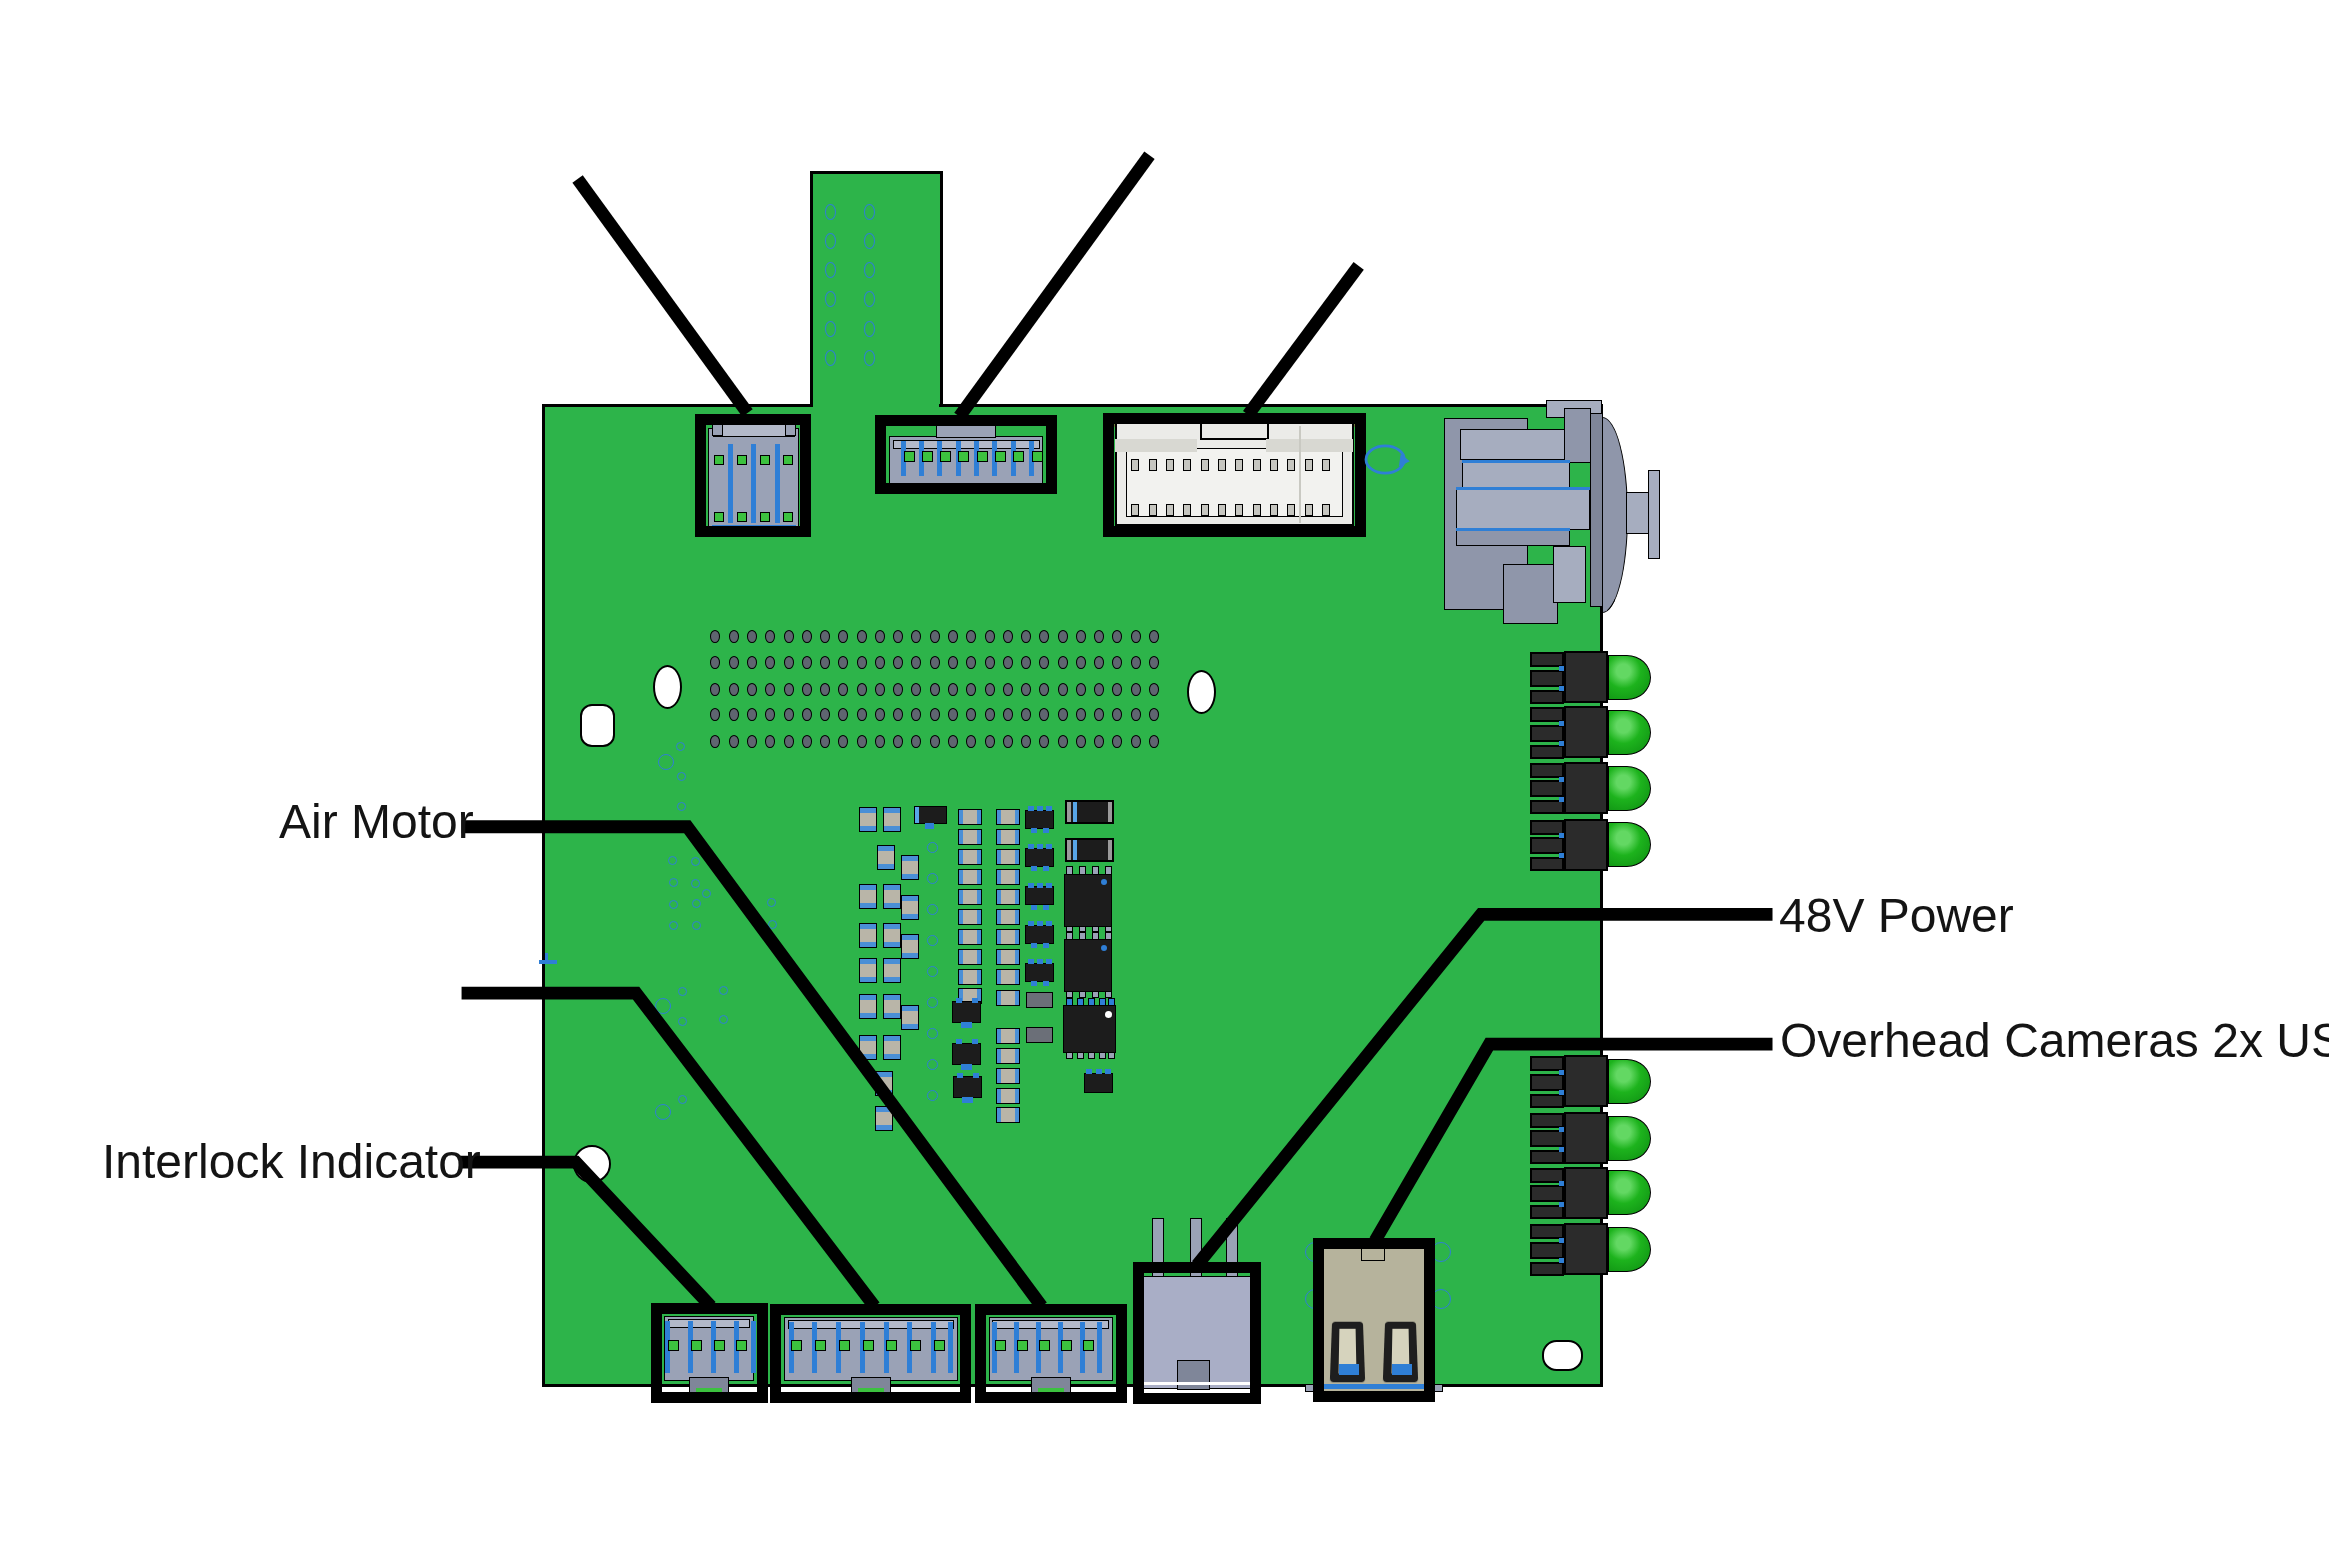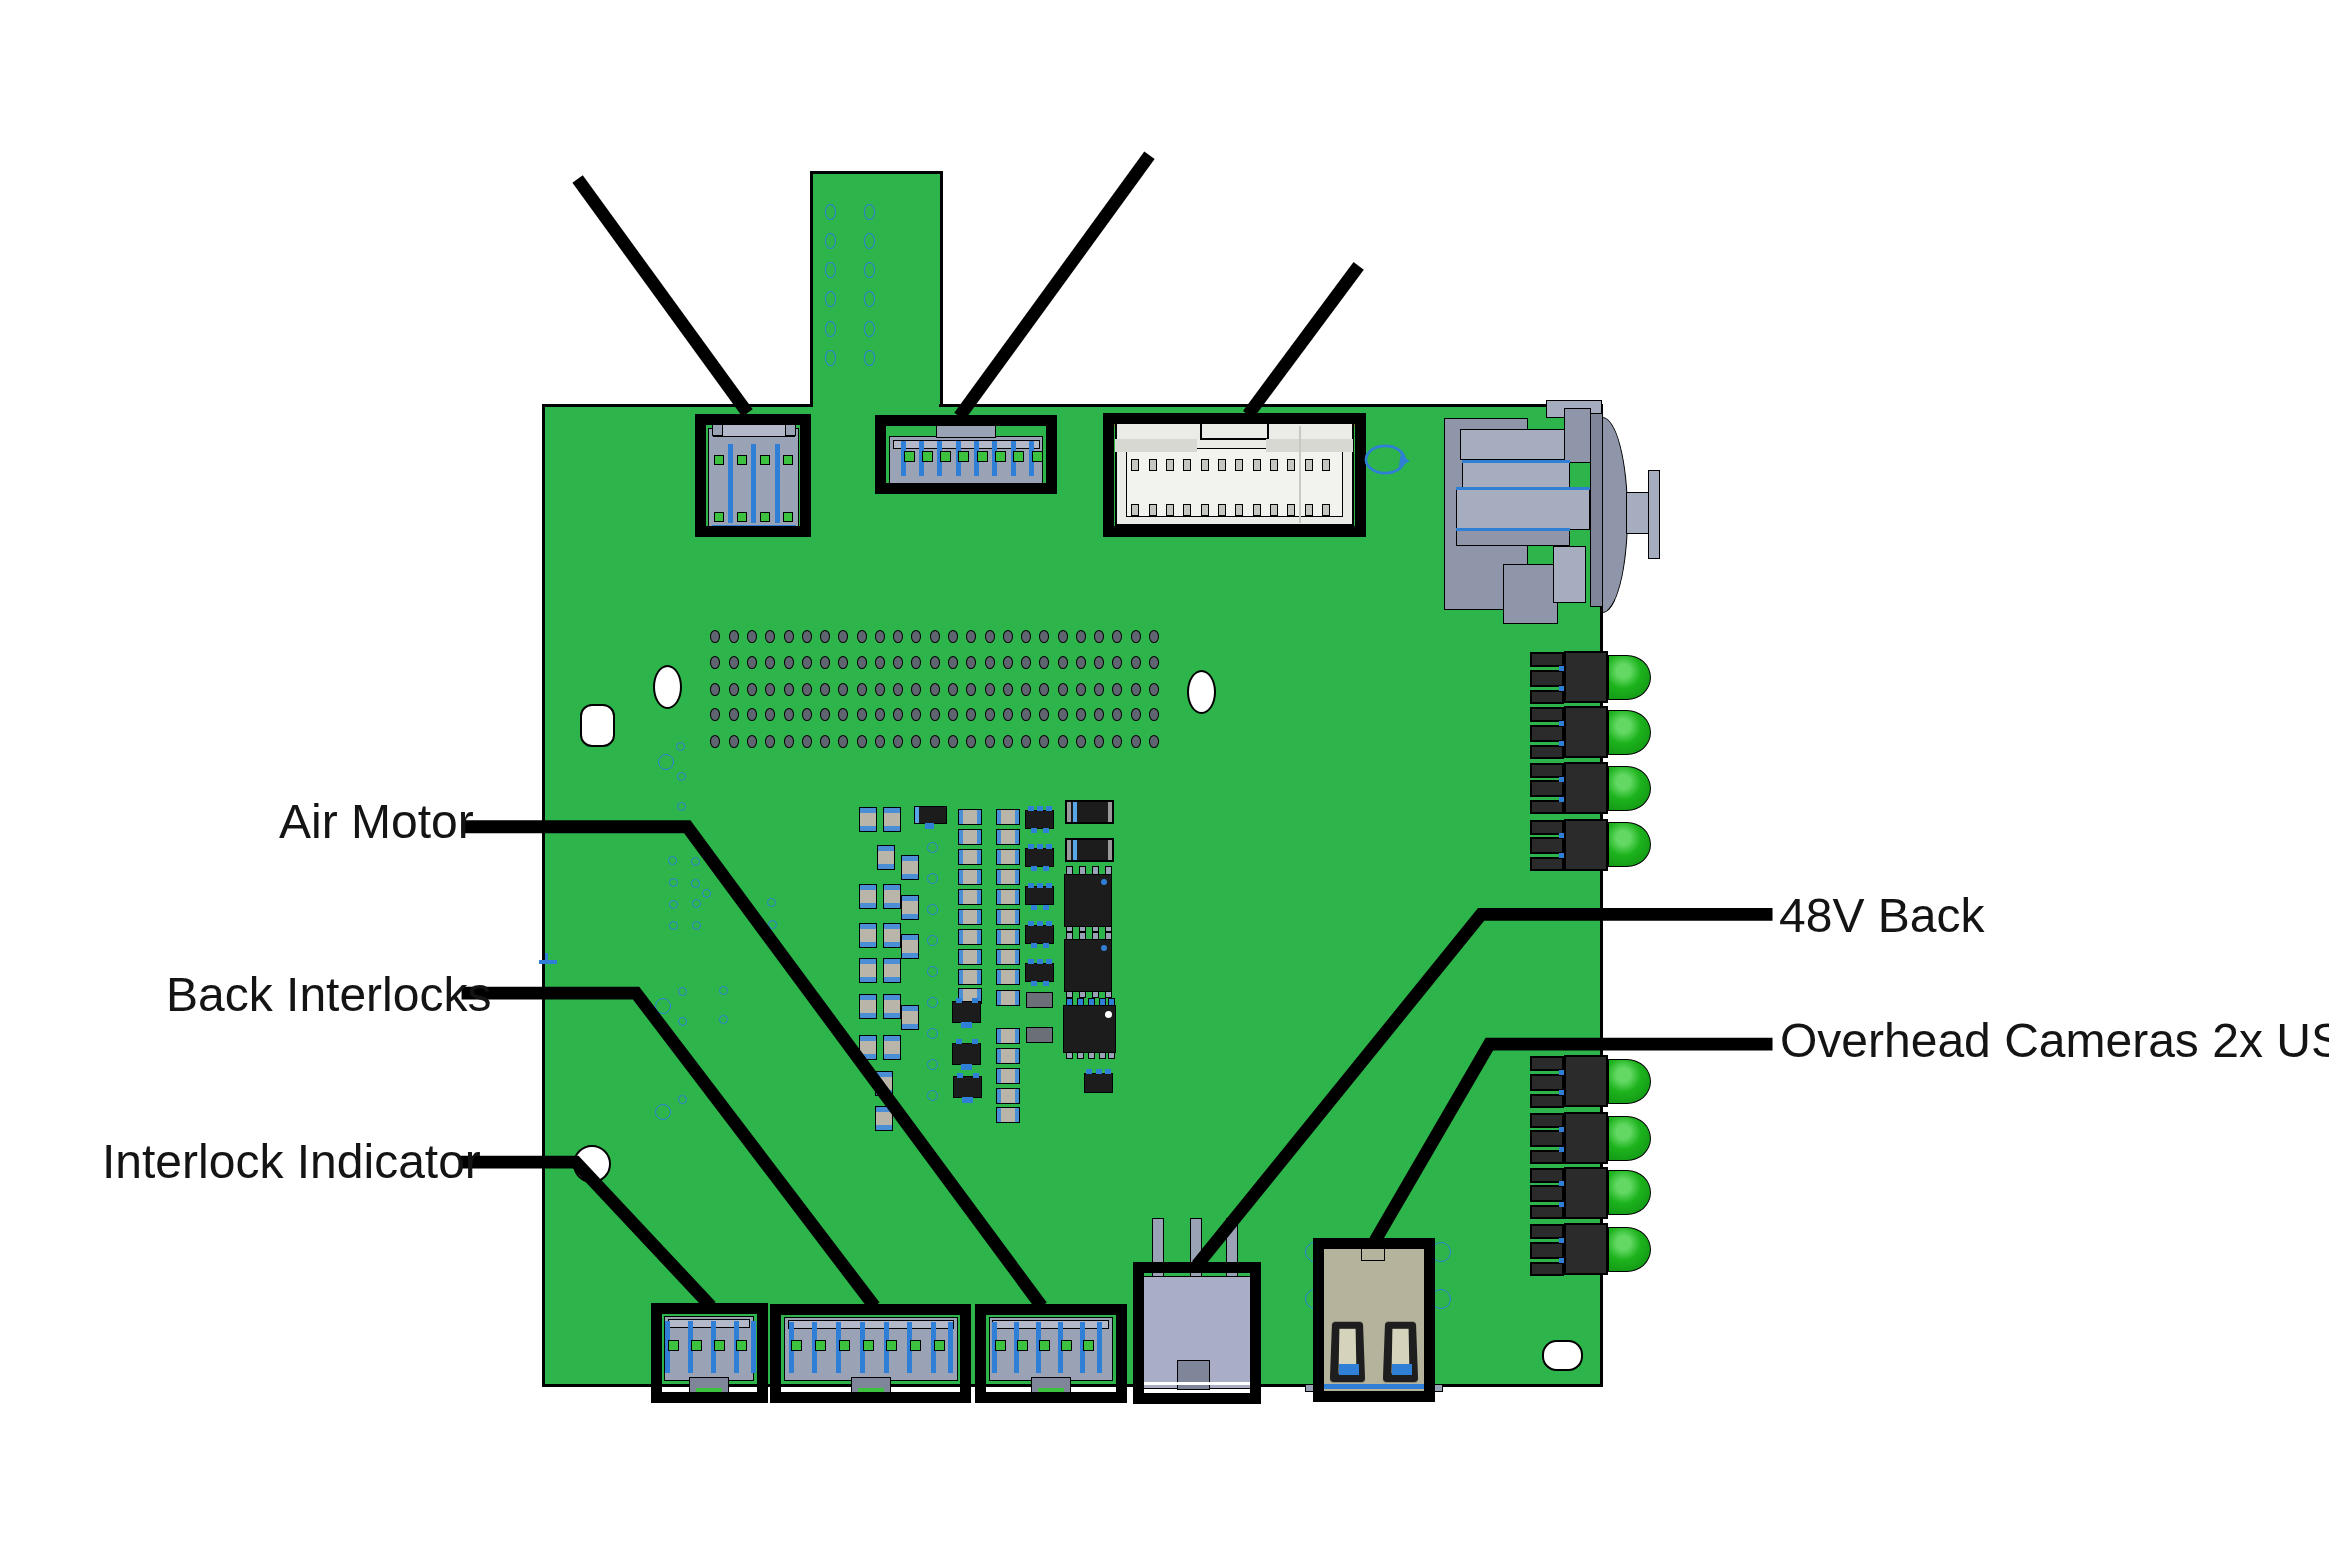--- a/index.html
+++ b/index.html
@@ -544,19 +544,18 @@
       <polyline points="1258,170 1050,456" fill="none" stroke="#000000" stroke-width="14" stroke-linejoin="miter" stroke-linecap="butt"></polyline>
       <polyline points="1487,291 1366,454" fill="none" stroke="#000000" stroke-width="14" stroke-linejoin="miter" stroke-linecap="butt"></polyline>
       <polyline points="505,905 752,905 1140,1430" fill="none" stroke="#000000" stroke-width="14" stroke-linejoin="miter" stroke-linecap="butt"></polyline>
       <polyline points="505,1087 696,1087 957,1430" fill="none" stroke="#000000" stroke-width="14" stroke-linejoin="miter" stroke-linecap="butt"></polyline>
       <polyline points="503,1272 630,1272 778,1430" fill="none" stroke="#000000" stroke-width="14" stroke-linejoin="miter" stroke-linecap="butt"></polyline>
       <polyline points="1940,1001 1621,1001 1310,1385" fill="none" stroke="#000000" stroke-width="14" stroke-linejoin="miter" stroke-linecap="butt"></polyline>
       <polyline points="1940,1143 1630,1143 1505,1358" fill="none" stroke="#000000" stroke-width="14" stroke-linejoin="miter" stroke-linecap="butt"></polyline>
     </svg>
   <div id="labels-layer">
     <div class="label" style="left: 279px; top: 796px;">Air Motor</div>
-    <div class="label" style="left: 166px; top: 969px;">Back Interlocks</div>
     <div class="label" style="left: 102px; top: 1136px;">Interlock Indicator</div>
-    <div class="label" style="left: 1779px; top: 890px;">48V Back</div>
+    <div class="label" style="left: 1779px; top: 890px;">48V Power</div>
     <div class="label" style="left: 1780px; top: 1015px;">Overhead Cameras 2x USB</div>
   </div>
 </div>
 
 
 </body></html>

